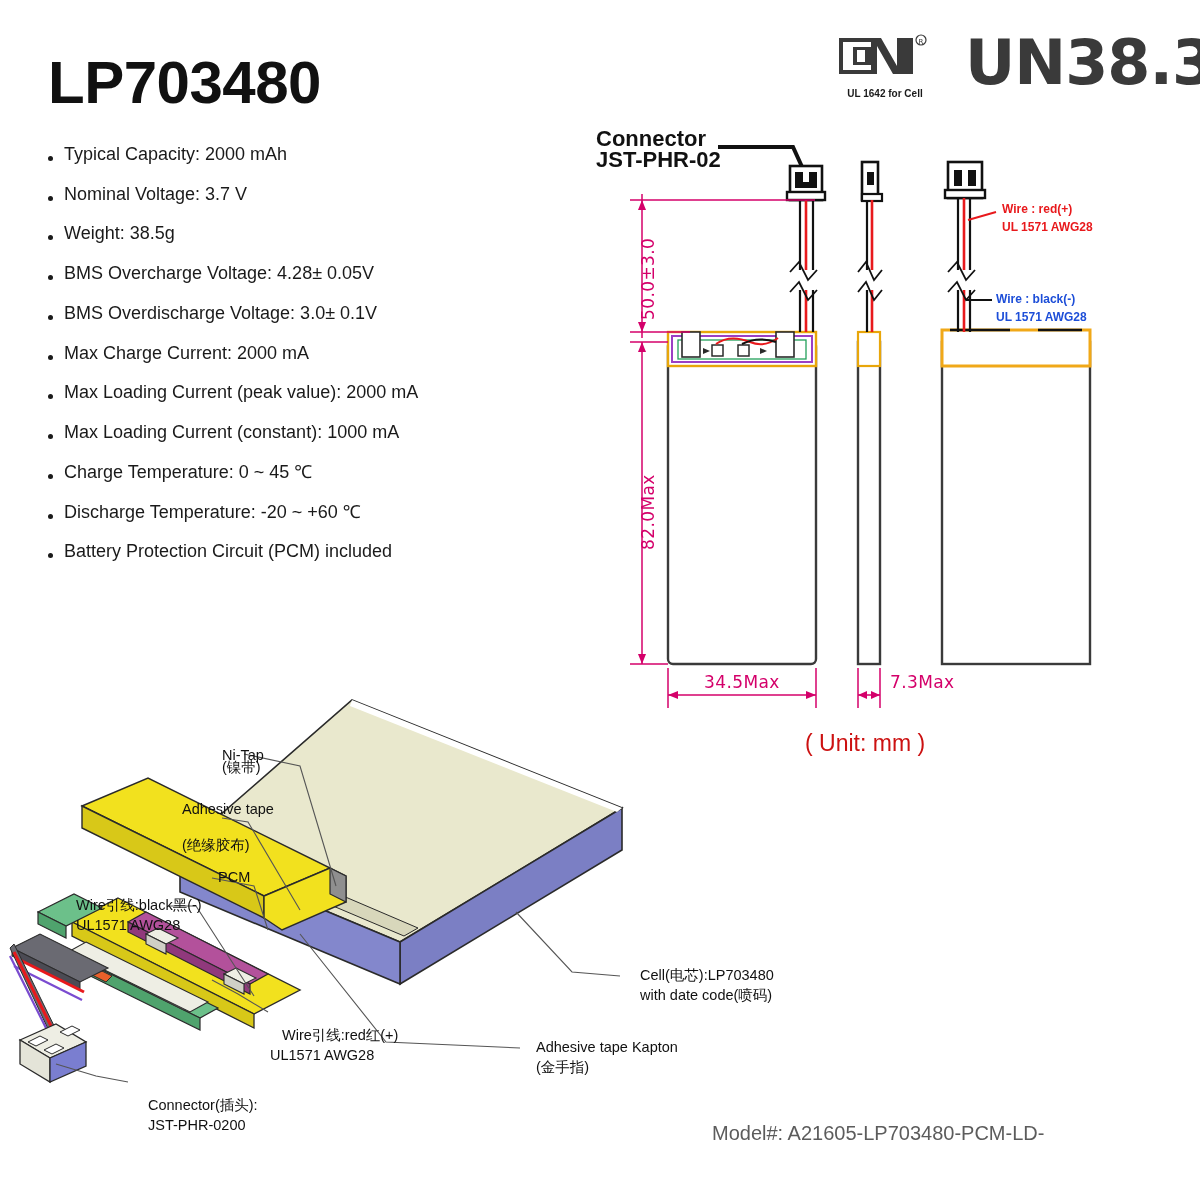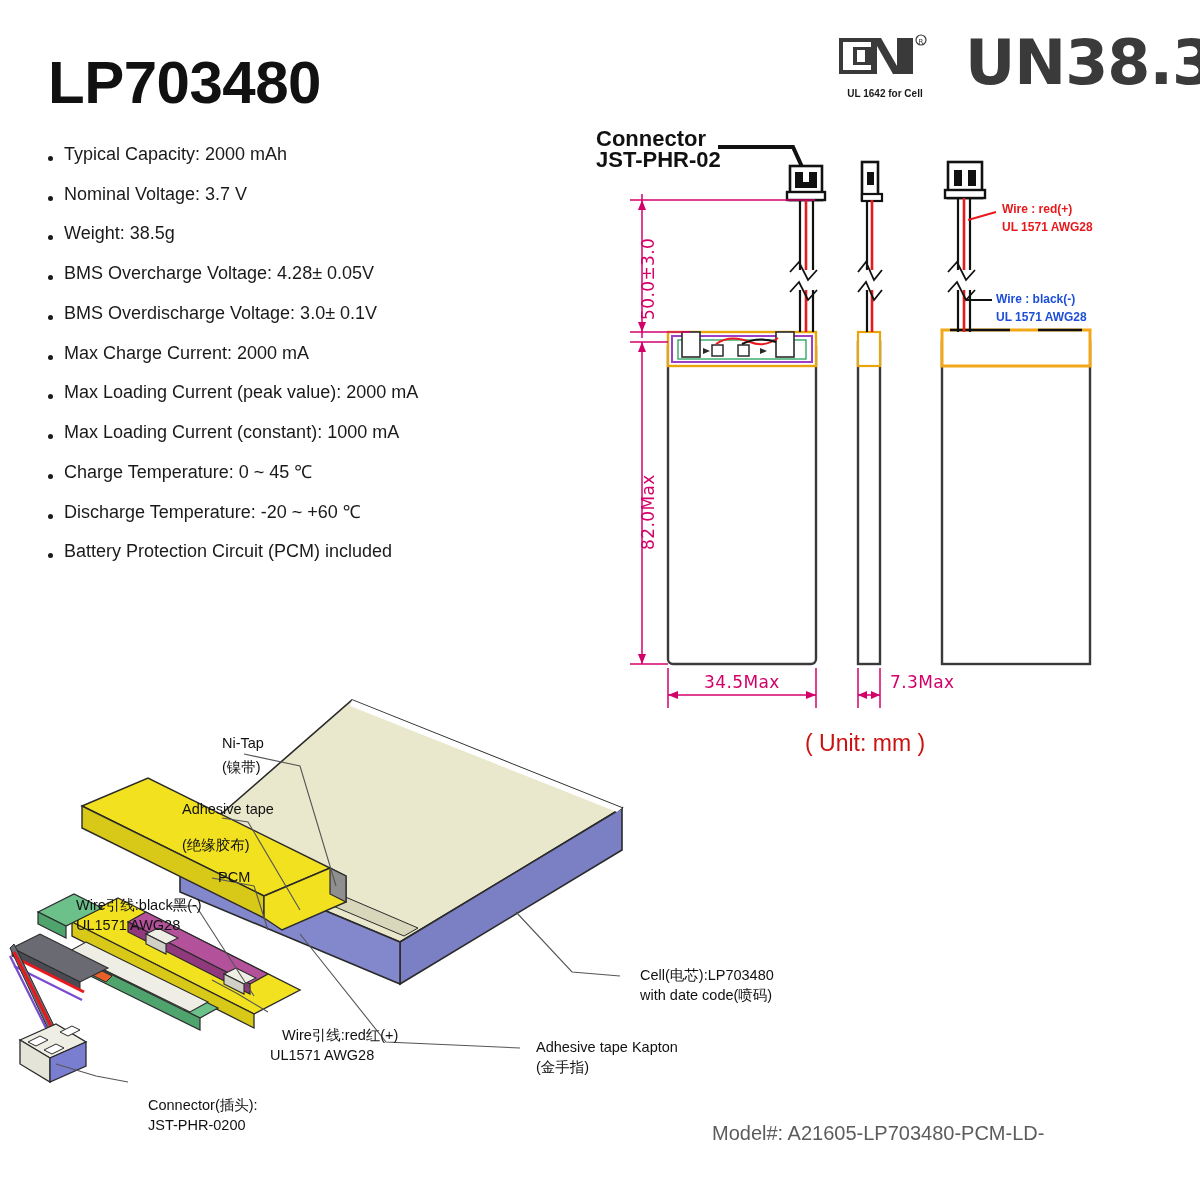--- a/index.html
+++ b/index.html
@@ -311,21 +311,21 @@
       <path d="M244 64 L300 76 L336 196" stroke="#555" stroke-width="1.1" fill="none"></path>
       <path d="M222 128 L248 132 L300 220" stroke="#555" stroke-width="1.1" fill="none"></path>
       <path d="M212 188 L254 196 L268 240" stroke="#555" stroke-width="1.1" fill="none"></path>
       <path d="M168 216 L196 216 L254 306" stroke="#555" stroke-width="1.1" fill="none"></path>
       <path d="M212 290 L238 304 L268 322" stroke="#555" stroke-width="1.1" fill="none"></path>
       <path d="M56 374 L96 386 L128 392" stroke="#555" stroke-width="1.1" fill="none"></path>
       <path d="M516 222 L572 282 L620 286" stroke="#555" stroke-width="1.1" fill="none"></path>
       <path d="M300 244 L386 352 L520 358" stroke="#555" stroke-width="1.1" fill="none"></path>
     </svg>
 
-    <div class="cal" style="left:222px;top:44px;">Ni-Tap</div>
+    <div class="cal" style="left:222px;top:56px;">Ni-Tap</div>
     <div class="cal" style="left:222px;top:68px;">(镍带)</div>
 
     <div class="cal" style="left:182px;top:110px;">Adhesive tape</div>
     <div class="cal" style="left:182px;top:146px;">(绝缘胶布)</div>
 
     <div class="cal" style="left:218px;top:178px;">PCM</div>
 
     <div class="cal" style="left:76px;top:206px;">Wire引线:black黑(-)</div>
     <div class="cal" style="left:76px;top:226px;">UL1571 AWG28</div>
 

